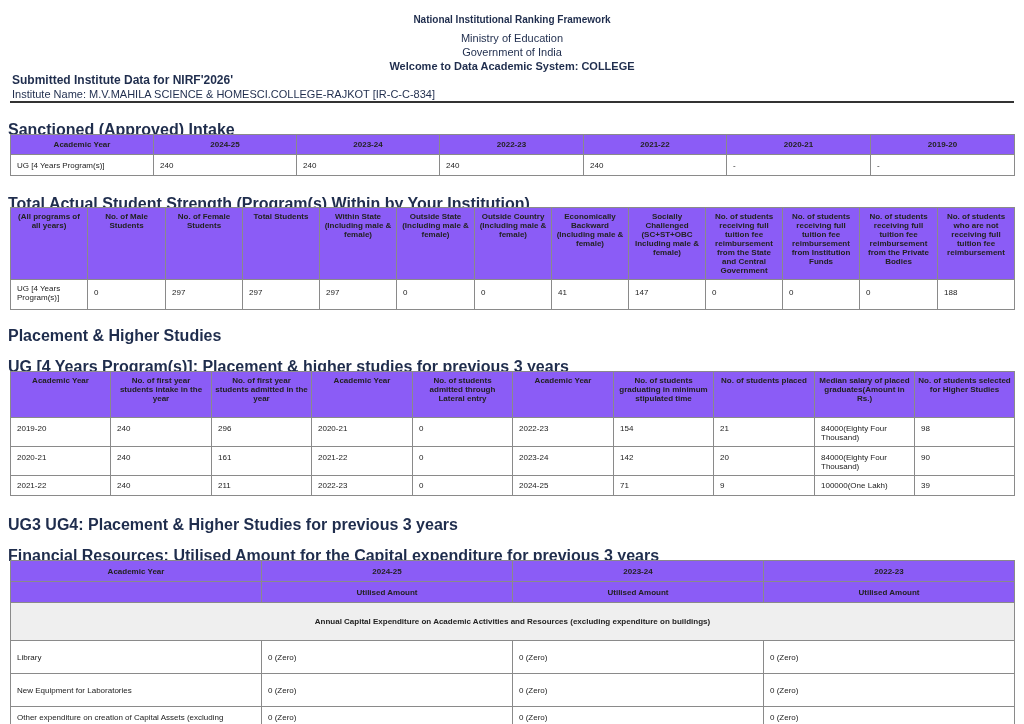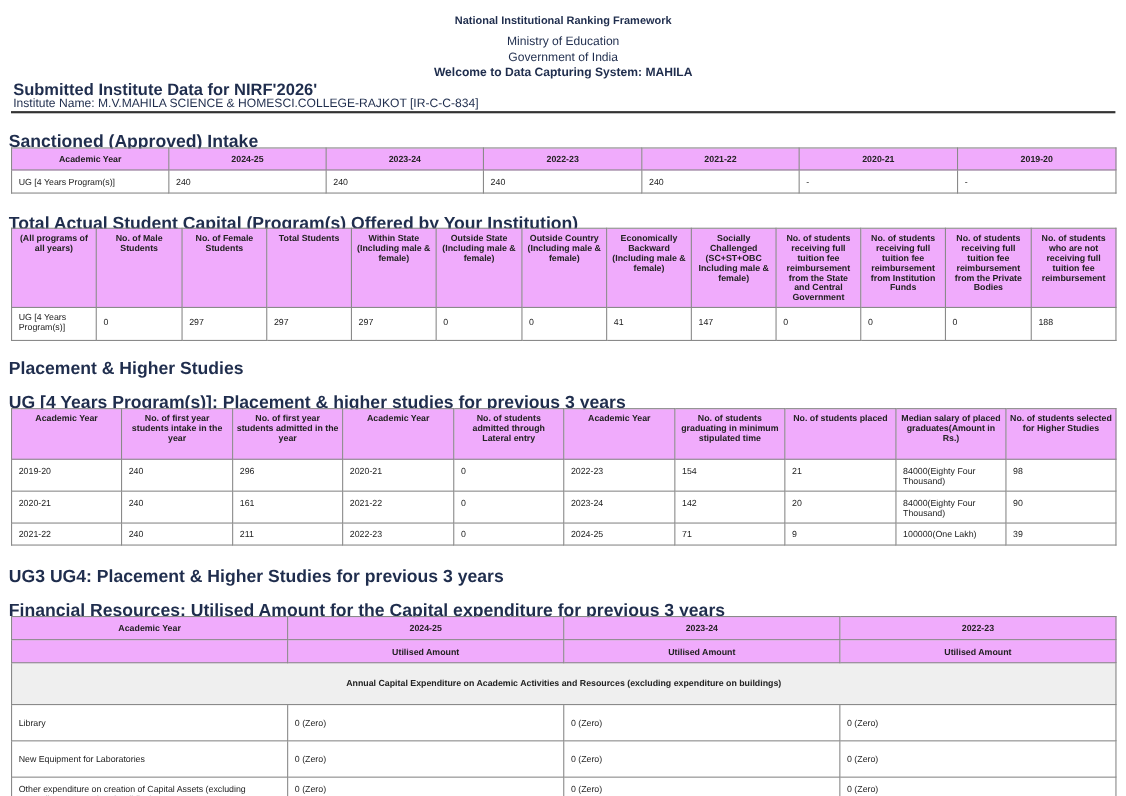--- a/index.html
+++ b/index.html
@@ -4,29 +4,29 @@
 <style>
   * { box-sizing: border-box; margin: 0; padding: 0; }
   html, body { width: 1024px; height: 724px; background: #ffffff; overflow: hidden; }
   body { font-family: "Liberation Sans", sans-serif; color: #222; position: relative; }
 
   .header { text-align: center; color: #1a2a4a; }
   .header .title { position: absolute; left: 0; width: 1024px; top: 14px; font-size: 10px; font-weight: bold; text-align: center; color: #1f2d4d; }
   .header .sub { position: absolute; left: 0; width: 1024px; font-size: 11px; text-align: center; color: #1f2d4d; }
   .header .sub.b { font-weight: bold; }
 
-  .submitted { position: absolute; left: 12px; top: 73px; font-size: 15px; font-weight: bold; color: #1f2d4d; }
+  .submitted { position: absolute; left: 12px; top: 73px; font-size: 12px; font-weight: bold; color: #1f2d4d; }
   .inst-name { position: absolute; left: 12px; top: 88px; font-size: 11px; color: #1f2d4d; }
   .hr { position: absolute; left: 10px; top: 101px; width: 1004px; height: 2px; background: #333; }
 
   .sec-title { position: absolute; left: 8px; font-size: 16px; font-weight: bold; color: #1f2d4d; }
 
   table { position: absolute; border-collapse: collapse; table-layout: fixed; font-size: 8px; color: #222; }
   th, td { border: 1px solid #8a8a8a; }
-  th { background: #f0abfc; font-weight: bold; text-align: center; vertical-align: top; padding: 4px 3px 2px 3px; line-height: 9px; }
+  th { background: #8b5cf6; font-weight: bold; text-align: center; vertical-align: top; padding: 4px 3px 2px 3px; line-height: 9px; }
   td { padding: 3px 6px; vertical-align: top; line-height: 9px; text-align: left; }
   td.center { text-align: center; font-weight: bold; background: #efefef; }
 
   #t-intake { left: 10px; top: 134px; width: 1004px; }
   #t-intake th { height: 20px; vertical-align: middle; padding: 0 3px; }
   #t-intake td { height: 21px; vertical-align: middle; }
 
   #t-strength { left: 10px; top: 207px; width: 1004px; }
   #t-strength th { height: 72px; }
   #t-strength td { height: 30px; padding-top: 8px; }
@@ -42,21 +42,21 @@
   #t-fin tr.band td { height: 38px; }
   #t-fin tr.tall td { height: 29px; vertical-align: top; padding-top: 6px; }
 </style>
 </head>
 <body>
 
 <div class="header">
   <div class="title">National Institutional Ranking Framework</div>
   <div class="sub" style="top:32px">Ministry of Education</div>
   <div class="sub" style="top:46px">Government of India</div>
-  <div class="sub b" style="top:60px">Welcome to Data Capturing System: MAHILA</div>
+  <div class="sub b" style="top:60px">Welcome to Data Academic System: COLLEGE</div>
 </div>
 
 <div class="submitted">Submitted Institute Data for NIRF'2026'</div>
 <div class="inst-name">Institute Name: M.V.MAHILA SCIENCE &amp; HOMESCI.COLLEGE-RAJKOT [IR-C-C-834]</div>
 <div class="hr"></div>
 
 <div class="sec-title" style="top:121px">Sanctioned (Approved) Intake</div>
 <table id="t-intake">
   <colgroup>
     <col style="width:143px">
@@ -82,21 +82,21 @@
     <td>240</td>
     <td>240</td>
     <td>240</td>
     <td>240</td>
     <td>-</td>
     <td>-</td>
   </tr>
 </tbody>
   </table>
 
-<div class="sec-title" style="top:195px">Total Actual Student Capital (Program(s) Offered by Your Institution)</div>
+<div class="sec-title" style="top:195px">Total Actual Student Strength (Program(s) Within by Your Institution)</div>
 <table id="t-strength">
   <colgroup>
     <col style="width:77px">
       <col style="width:78px">
       <col style="width:77px">
       <col style="width:77px">
       <col style="width:77px">
       <col style="width:78px">
       <col style="width:77px">
       <col style="width:77px">

